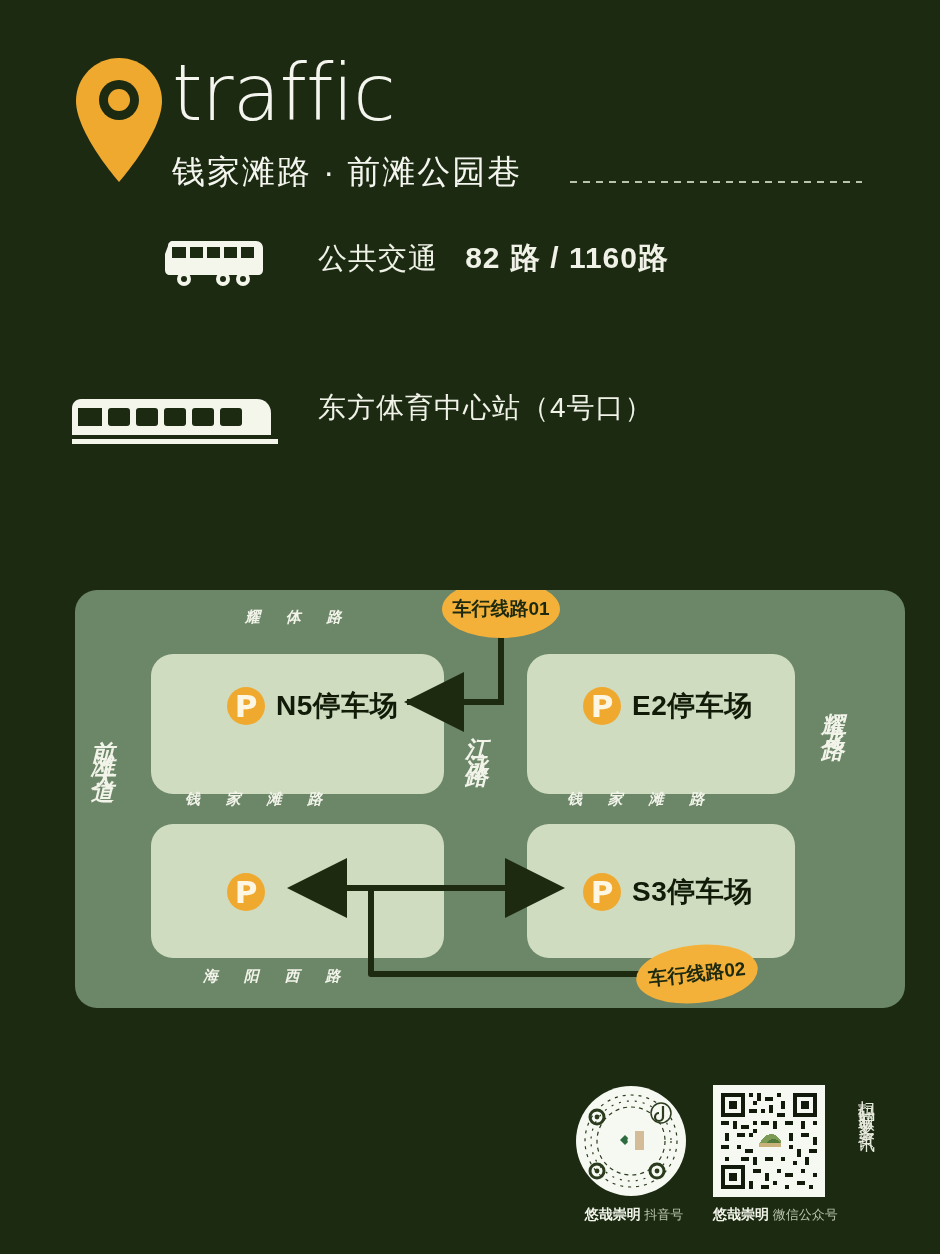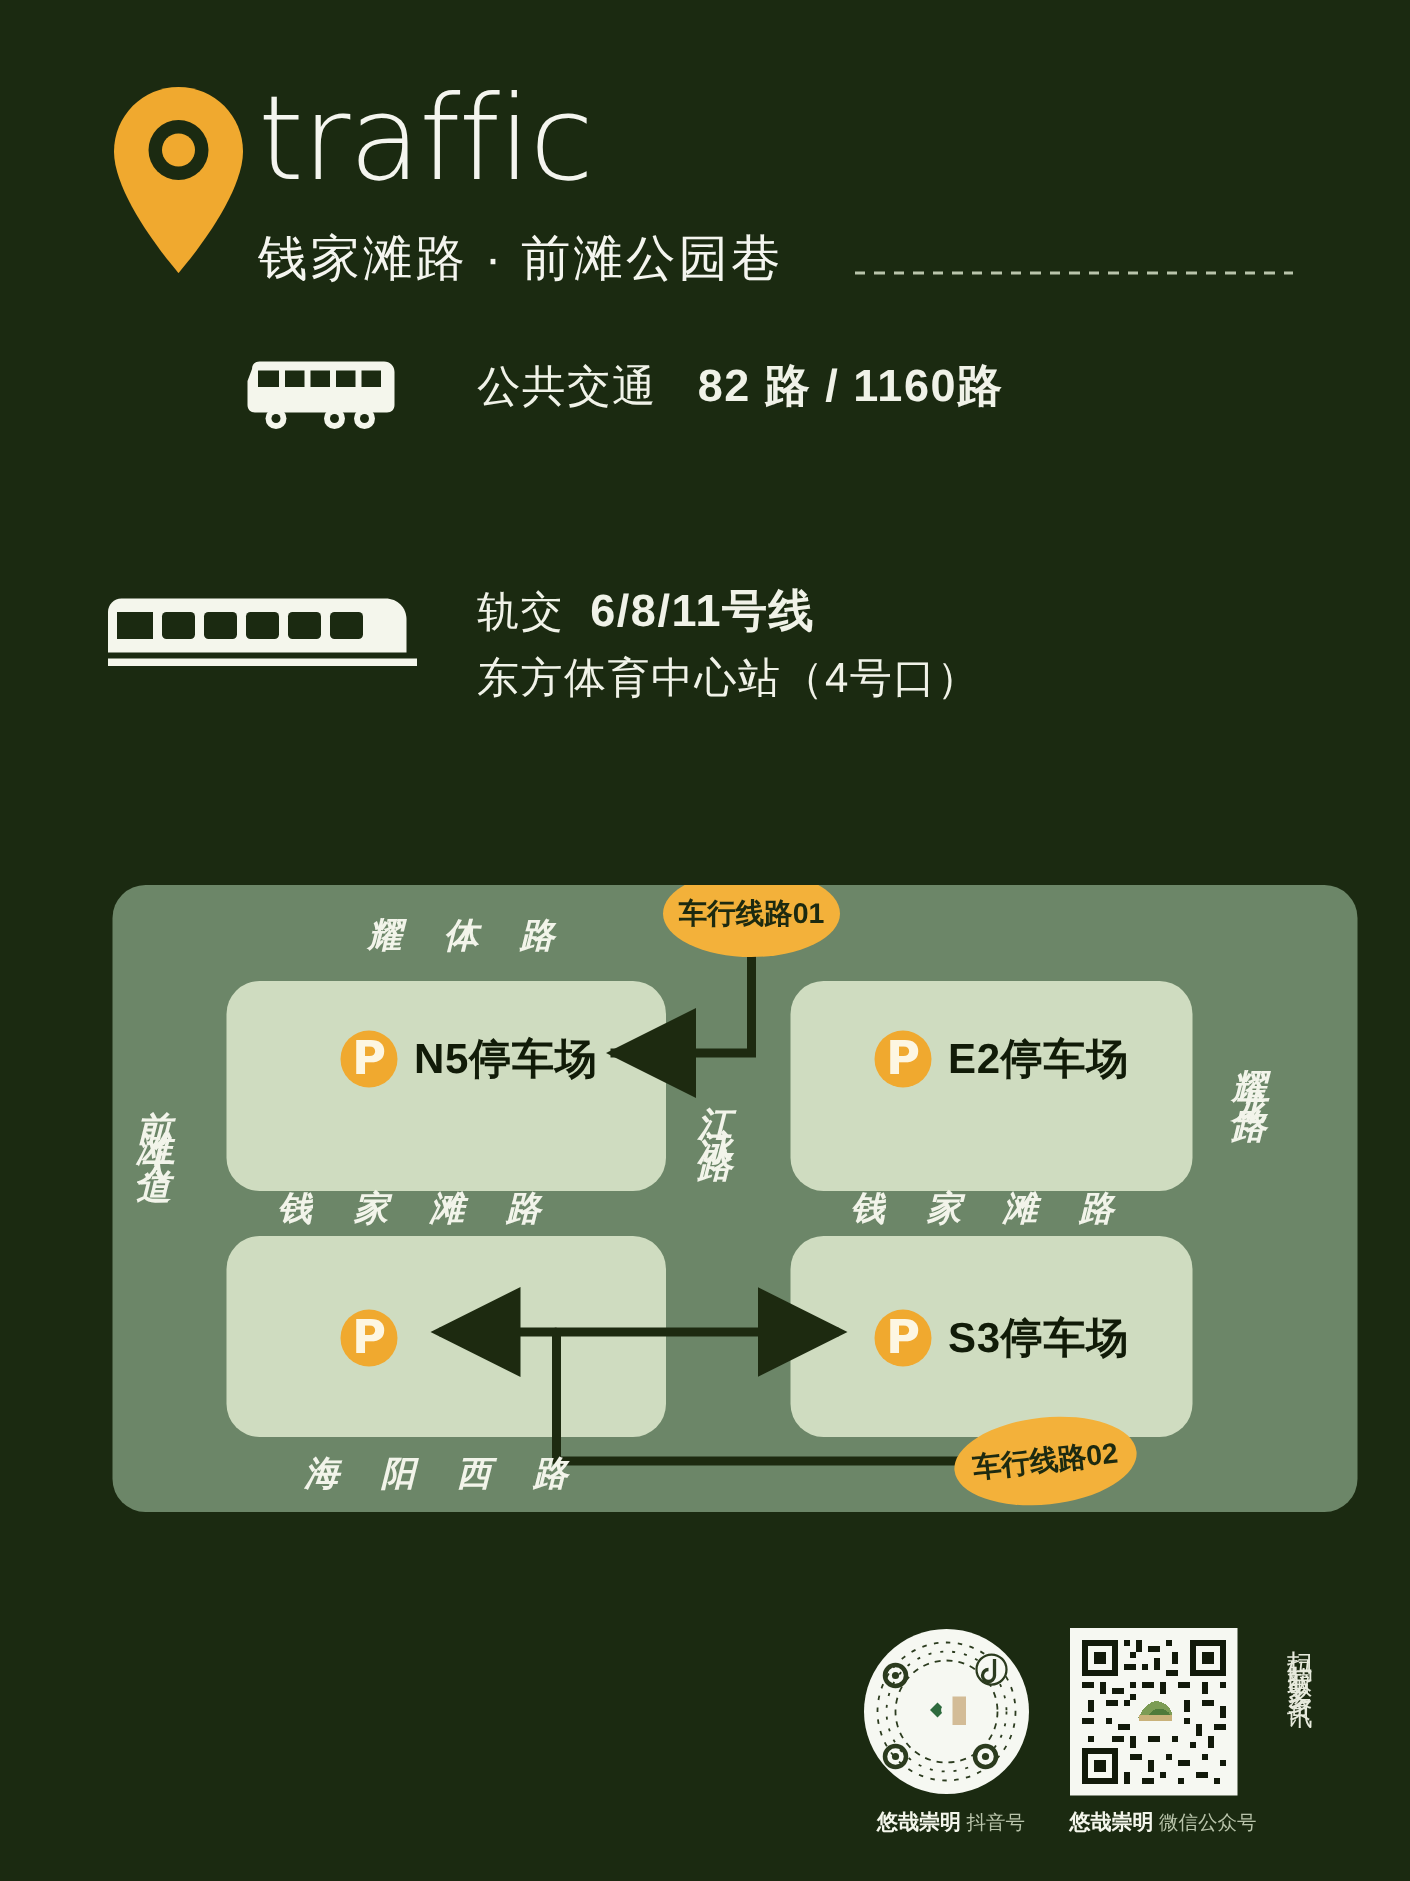--- a/index.html
+++ b/index.html
@@ -74,21 +74,21 @@
     color: #fdf6e2; font-size: 31px; font-weight: 700; line-height: 38px;
     text-align: center; font-family: "DejaVu Sans", sans-serif;
   }
   .p-label { font-size: 28px; color: #111b08; font-weight: 700; letter-spacing: 0.5px; }
   .plot-n5 { left: 152px; top: 97px; }
   .plot-e2 { left: 508px; top: 97px; }
   .plot-w2 { left: 152px; top: 283px; }
   .plot-s3 { left: 508px; top: 283px; }
 
   .street {
-    position: absolute; color: #f2f4ea; font-size: 23px; letter-spacing: 11px;
+    position: absolute; color: #f2f4ea; font-size: 15px; letter-spacing: 11px;
     font-family: "Liberation Serif", serif; font-style: italic; font-weight: 700;
     white-space: nowrap;
     text-align: right;
   }
   .street-v {
     position: absolute; color: #f2f4ea; font-size: 23px;
     font-family: "Liberation Serif", serif; font-style: italic; font-weight: 700;
     writing-mode: vertical-rl; letter-spacing: 13px; white-space: nowrap;
   }
   .st-yaoti   { left: 170px; top: 18px; }
@@ -169,24 +169,20 @@
         <path d="M0 14c0-5 4-9 9-9h176c8 0 14 6 14 14v22H0z" fill="#f4f6ec"></path>
         <rect x="6" y="14" width="24" height="18" fill="#1b2a11"></rect>
         <rect x="36" y="14" width="22" height="18" fill="#1b2a11" rx="3"></rect>
         <rect x="64" y="14" width="22" height="18" fill="#1b2a11" rx="3"></rect>
         <rect x="92" y="14" width="22" height="18" fill="#1b2a11" rx="3"></rect>
         <rect x="120" y="14" width="22" height="18" fill="#1b2a11" rx="3"></rect>
         <rect x="148" y="14" width="22" height="18" fill="#1b2a11" rx="3"></rect>
         <rect x="0" y="45" width="206" height="5" fill="#f4f6ec"></rect>
       </svg>
       <div class="row-text">
-        <div>
-          <span>轨交</span>
-          &nbsp;<span class="num">6/8/11号线</span>
-        </div>
         <div>东方体育中心站（4号口）</div>
       </div>
     </div>
 
     <div class="row r3">
       <svg class="row-icon" viewBox="0 0 96 44">
         <path d="M2 30c0-6 5-9 11-11l12-11c3-3 7-4 11-4h18c5 0 9 2 12 6l8 9c8 1 18 4 20 8 2 4 1 9-3 9H8c-4 0-6-3-6-6z" fill="#f4f6ec"></path>
         <circle cx="23" cy="36" r="8" fill="#f4f6ec"></circle>
           <circle cx="23" cy="36" r="4" fill="#1b2a11"></circle>
         <circle cx="70" cy="36" r="8" fill="#f4f6ec"></circle>

